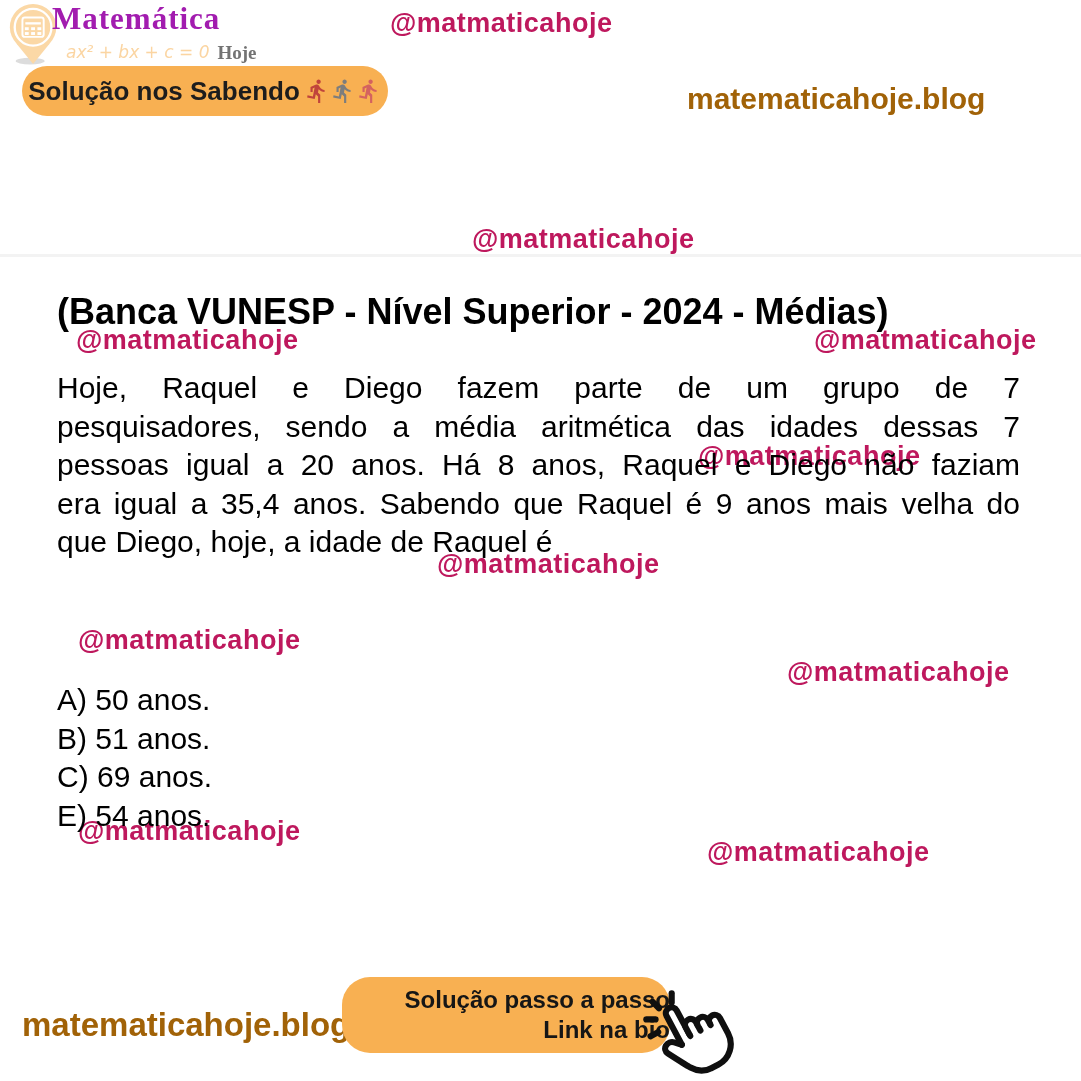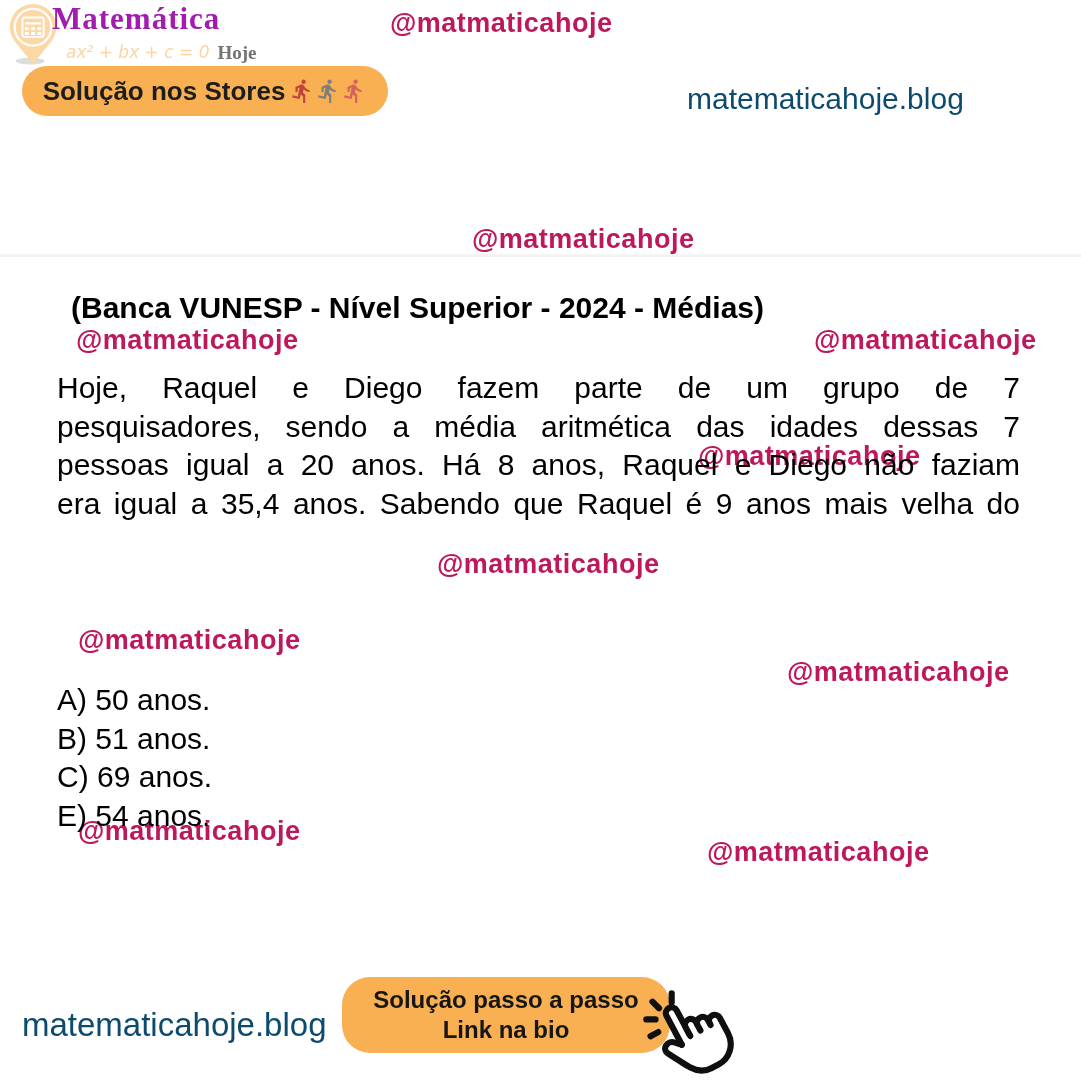--- a/index.html
+++ b/index.html
@@ -23,35 +23,35 @@
   .logo-sub{margin-top:8px;display:flex;align-items:flex-start;gap:8px;margin-left:14px;}
   .logo-formula{font-style:italic;font-size:17px;color:#fbd5a2;font-family:"DejaVu Sans", sans-serif;}
   .logo-hoje{font-family:"Liberation Serif", serif;font-weight:700;font-size:19px;color:#737373;}
   .pill{
     background:#f8b052;border-radius:25px;display:flex;align-items:center;justify-content:center;
     z-index:2;
   }
   .pill-top{left:22px;top:66px;width:366px;height:50px;gap:2px;}
   .pill-top .pill-label{font-weight:700;font-size:26px;color:#1d1d1d;}
   .runner-row{display:flex;align-items:center;margin-left:2px;}
-  .site-text{font-weight:400;color:#0c4a6e;z-index:2;white-space:nowrap;}
+  .site-text{font-weight:700;color:#a16207;z-index:2;white-space:nowrap;}
   .site-top{left:687px;top:82px;font-size:30px;}
   .site-bottom{left:22px;top:1006px;font-size:33px;}
   .divider{left:0;top:254px;width:1081px;height:3px;background:#f3f3f3;z-index:1;}
   
-  .q-title{left:71px;top:291px;width:980px;font-weight:700;font-size:30px;z-index:1;white-space:nowrap;}
+  .q-title{left:57px;top:291px;width:980px;font-weight:700;font-size:36px;z-index:1;white-space:nowrap;}
   .q-body{left:57px;top:369px;width:963px;font-size:30px;line-height:38.5px;z-index:1;}
   .qline{text-align:justify;text-align-last:justify;}
   .qline--last{text-align-last:auto;}
   .q-options{left:57px;top:681px;font-size:30px;line-height:38.5px;z-index:1;}
   .q-options div{white-space:nowrap;}
   
   .cta{
     left:342px;top:977px;width:328px;height:76px;background:#f8b052;border-radius:28px;
-    display:flex;flex-direction:column;align-items:center;justify-content:center;z-index:2;
+    display:flex;flex-direction:column;align-items:flex-end;justify-content:center;z-index:2;
   }
   .cta-line{font-weight:700;font-size:24px;color:#161616;line-height:30px;}
   .hand{left:634px;top:984px;z-index:3;}
 </style>
 </head>
 <body>
 
 <div class="canvas">
 
   <div class="wm" style="left:390px;top:8px;">@matmaticahoje</div>
@@ -87,21 +87,21 @@
     <span class="logo-text">
       <span class="logo-brand">Matemática</span>
       <span class="logo-sub">
         <span class="logo-formula">ax² + bx + c = 0</span>
         <span class="logo-hoje">Hoje</span>
       </span>
     </span>
   </div>
 
   <div class="abs pill pill-top">
-    <span class="pill-label">Solução nos Stores</span>
+    <span class="pill-label">Solução nos Sabendo</span>
     <span class="runner-row">
       <svg width="26" height="26" viewBox="0 0 24 24">
           <path fill="#c0443c" d="M13.49 5.48c1.1 0 2-.9 2-2s-.9-2-2-2-2 .9-2 2 .9 2 2 2zm-3.6 13.9l1-4.4 2.1 2v6h2v-7.5l-2.1-2 .6-3c1.3 1.5 3.3 2.5 5.5 2.5v-2c-1.9 0-3.5-1-4.3-2.4l-1-1.6c-.4-.6-1-1-1.7-1-.3 0-.5.1-.8.1l-5.2 2.2v4.7h2v-3.4l1.8-.7-1.6 8.1-4.9-1-.4 2 7 1.4z"></path>
         </svg>
       <svg width="26" height="26" viewBox="0 0 24 24">
           <path fill="#7d7d7d" d="M13.49 5.48c1.1 0 2-.9 2-2s-.9-2-2-2-2 .9-2 2 .9 2 2 2zm-3.6 13.9l1-4.4 2.1 2v6h2v-7.5l-2.1-2 .6-3c1.3 1.5 3.3 2.5 5.5 2.5v-2c-1.9 0-3.5-1-4.3-2.4l-1-1.6c-.4-.6-1-1-1.7-1-.3 0-.5.1-.8.1l-5.2 2.2v4.7h2v-3.4l1.8-.7-1.6 8.1-4.9-1-.4 2 7 1.4z"></path>
         </svg>
       <svg width="26" height="26" viewBox="0 0 24 24">
           <path fill="#d4625f" d="M13.49 5.48c1.1 0 2-.9 2-2s-.9-2-2-2-2 .9-2 2 .9 2 2 2zm-3.6 13.9l1-4.4 2.1 2v6h2v-7.5l-2.1-2 .6-3c1.3 1.5 3.3 2.5 5.5 2.5v-2c-1.9 0-3.5-1-4.3-2.4l-1-1.6c-.4-.6-1-1-1.7-1-.3 0-.5.1-.8.1l-5.2 2.2v4.7h2v-3.4l1.8-.7-1.6 8.1-4.9-1-.4 2 7 1.4z"></path>
         </svg>
@@ -112,20 +112,21 @@
 
   <div class="abs divider"></div>
 
   <div class="abs q-title">(Banca VUNESP - Nível Superior - 2024 - Médias)</div>
 
   <div class="abs q-body">
     <div class="qline">Hoje, Raquel e Diego fazem parte de um grupo de 7</div>
     <div class="qline">pesquisadores, sendo a média aritmética das idades dessas 7</div>
     <div class="qline">pessoas igual a 20 anos. Há 8 anos, Raquel e Diego não faziam</div>
     <div class="qline">era igual a 35,4 anos. Sabendo que Raquel é 9 anos mais velha do</div>
+    <div class="qline qline--last">que Diego, hoje, a idade de Raquel é</div>
   </div>
 
   <div class="abs q-options">
     <div>A) 50 anos.</div>
     <div>B) 51 anos.</div>
     <div>C) 69 anos.</div>
     <div>E) 54 anos.</div>
   </div>
 
   <div class="abs site-text site-bottom">matematicahoje.blog</div>

